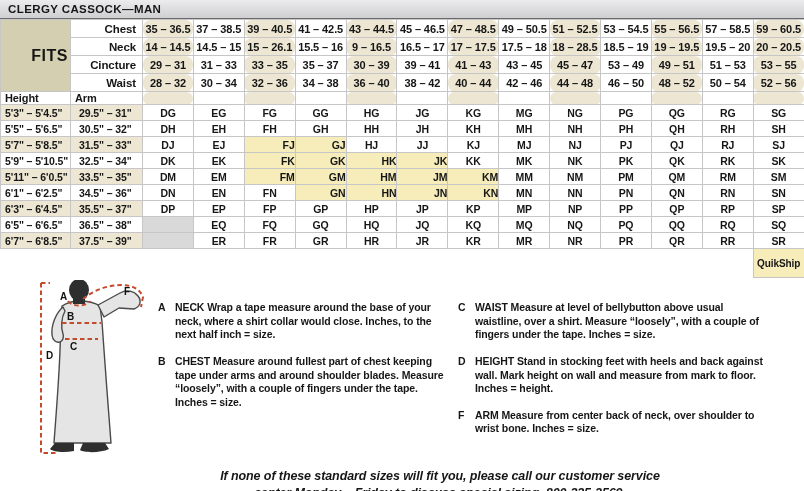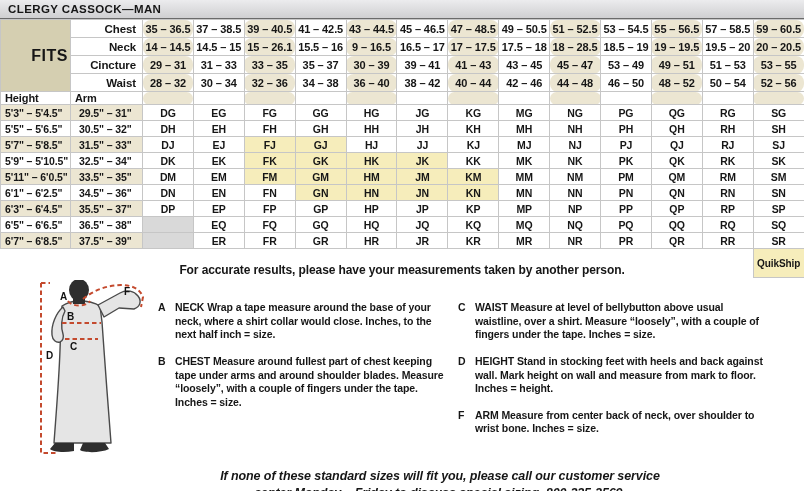--- a/index.html
+++ b/index.html
@@ -27,21 +27,21 @@
   td.fits  { background:#d5cfb1; font-size:16px; letter-spacing:0.5px;padding-left:28px; }
   td.mlabel{ text-align:right; padding-right:6px; font-size:11.5px; }
   td.mval  { font-size:11px; height:18px; }
   td.cream { background:#ece6d2;border-radius:8px; }
   td.hl    { text-align:left; padding-left:4px; font-size:11px; height:13px; line-height:12px; }
   td.stripe{ height:13px; }
   td.hval  { text-align:left; padding-left:4px; font-size:10.5px; height:16px; }
   td.aval  { text-align:left; padding-left:8px; font-size:10.5px; }
   td.tan   { background:#ece6d2; }
   td.code  { font-size:10.5px; }
-  td.hl-code { background:#f6edbb; }
+  td.hl-code { background:#f6edbb;text-align:right; }
   td.empty { background:#d9d9d9; }
   td.noline{ border:none; background:transparent; }
   td.quikship { background:#f6edbb; font-size:10px; height:29px; border-color:#c6c6c6; }
   
   .notes {
     position:absolute; top:263px; left:0; width:804px; text-align:center;
     font-size:12px; font-weight:700; line-height:15px;
   }
   
   .diagram { position:absolute; left:16px; top:280px; }
@@ -314,21 +314,20 @@
           </tr>
           <tr>
             <td class="noline" colspan="14"></td>
             <td class="quikship">QuikShip</td>
           </tr>
         </tbody>
     </table>
   </div>
 
   <div class="notes">
-    <div>For accurate results, please have your measurements taken by another person.</div>
   </div>
 
   <svg class="diagram" width="148" height="211" viewBox="0 0 148 211">
 
     <path class="dash" d="M25,3 L34,3 M25,3 L25,173 L41,173"></path>
 
     <path class="robe" d="M46,26 C52,22 58,21 63,21 C70,21 78,22 84,26 L86,42 L88,70 C90,100 93,135 95,163 L38,163 C40,135 43,100 44,70 L45,42 Z"></path>
 
     <path class="robe" d="M82,25 L104,13 C111,9 118,11 122,16 C126,21 124,27 118,29 L103,28 L88,37 Z"></path>
 

